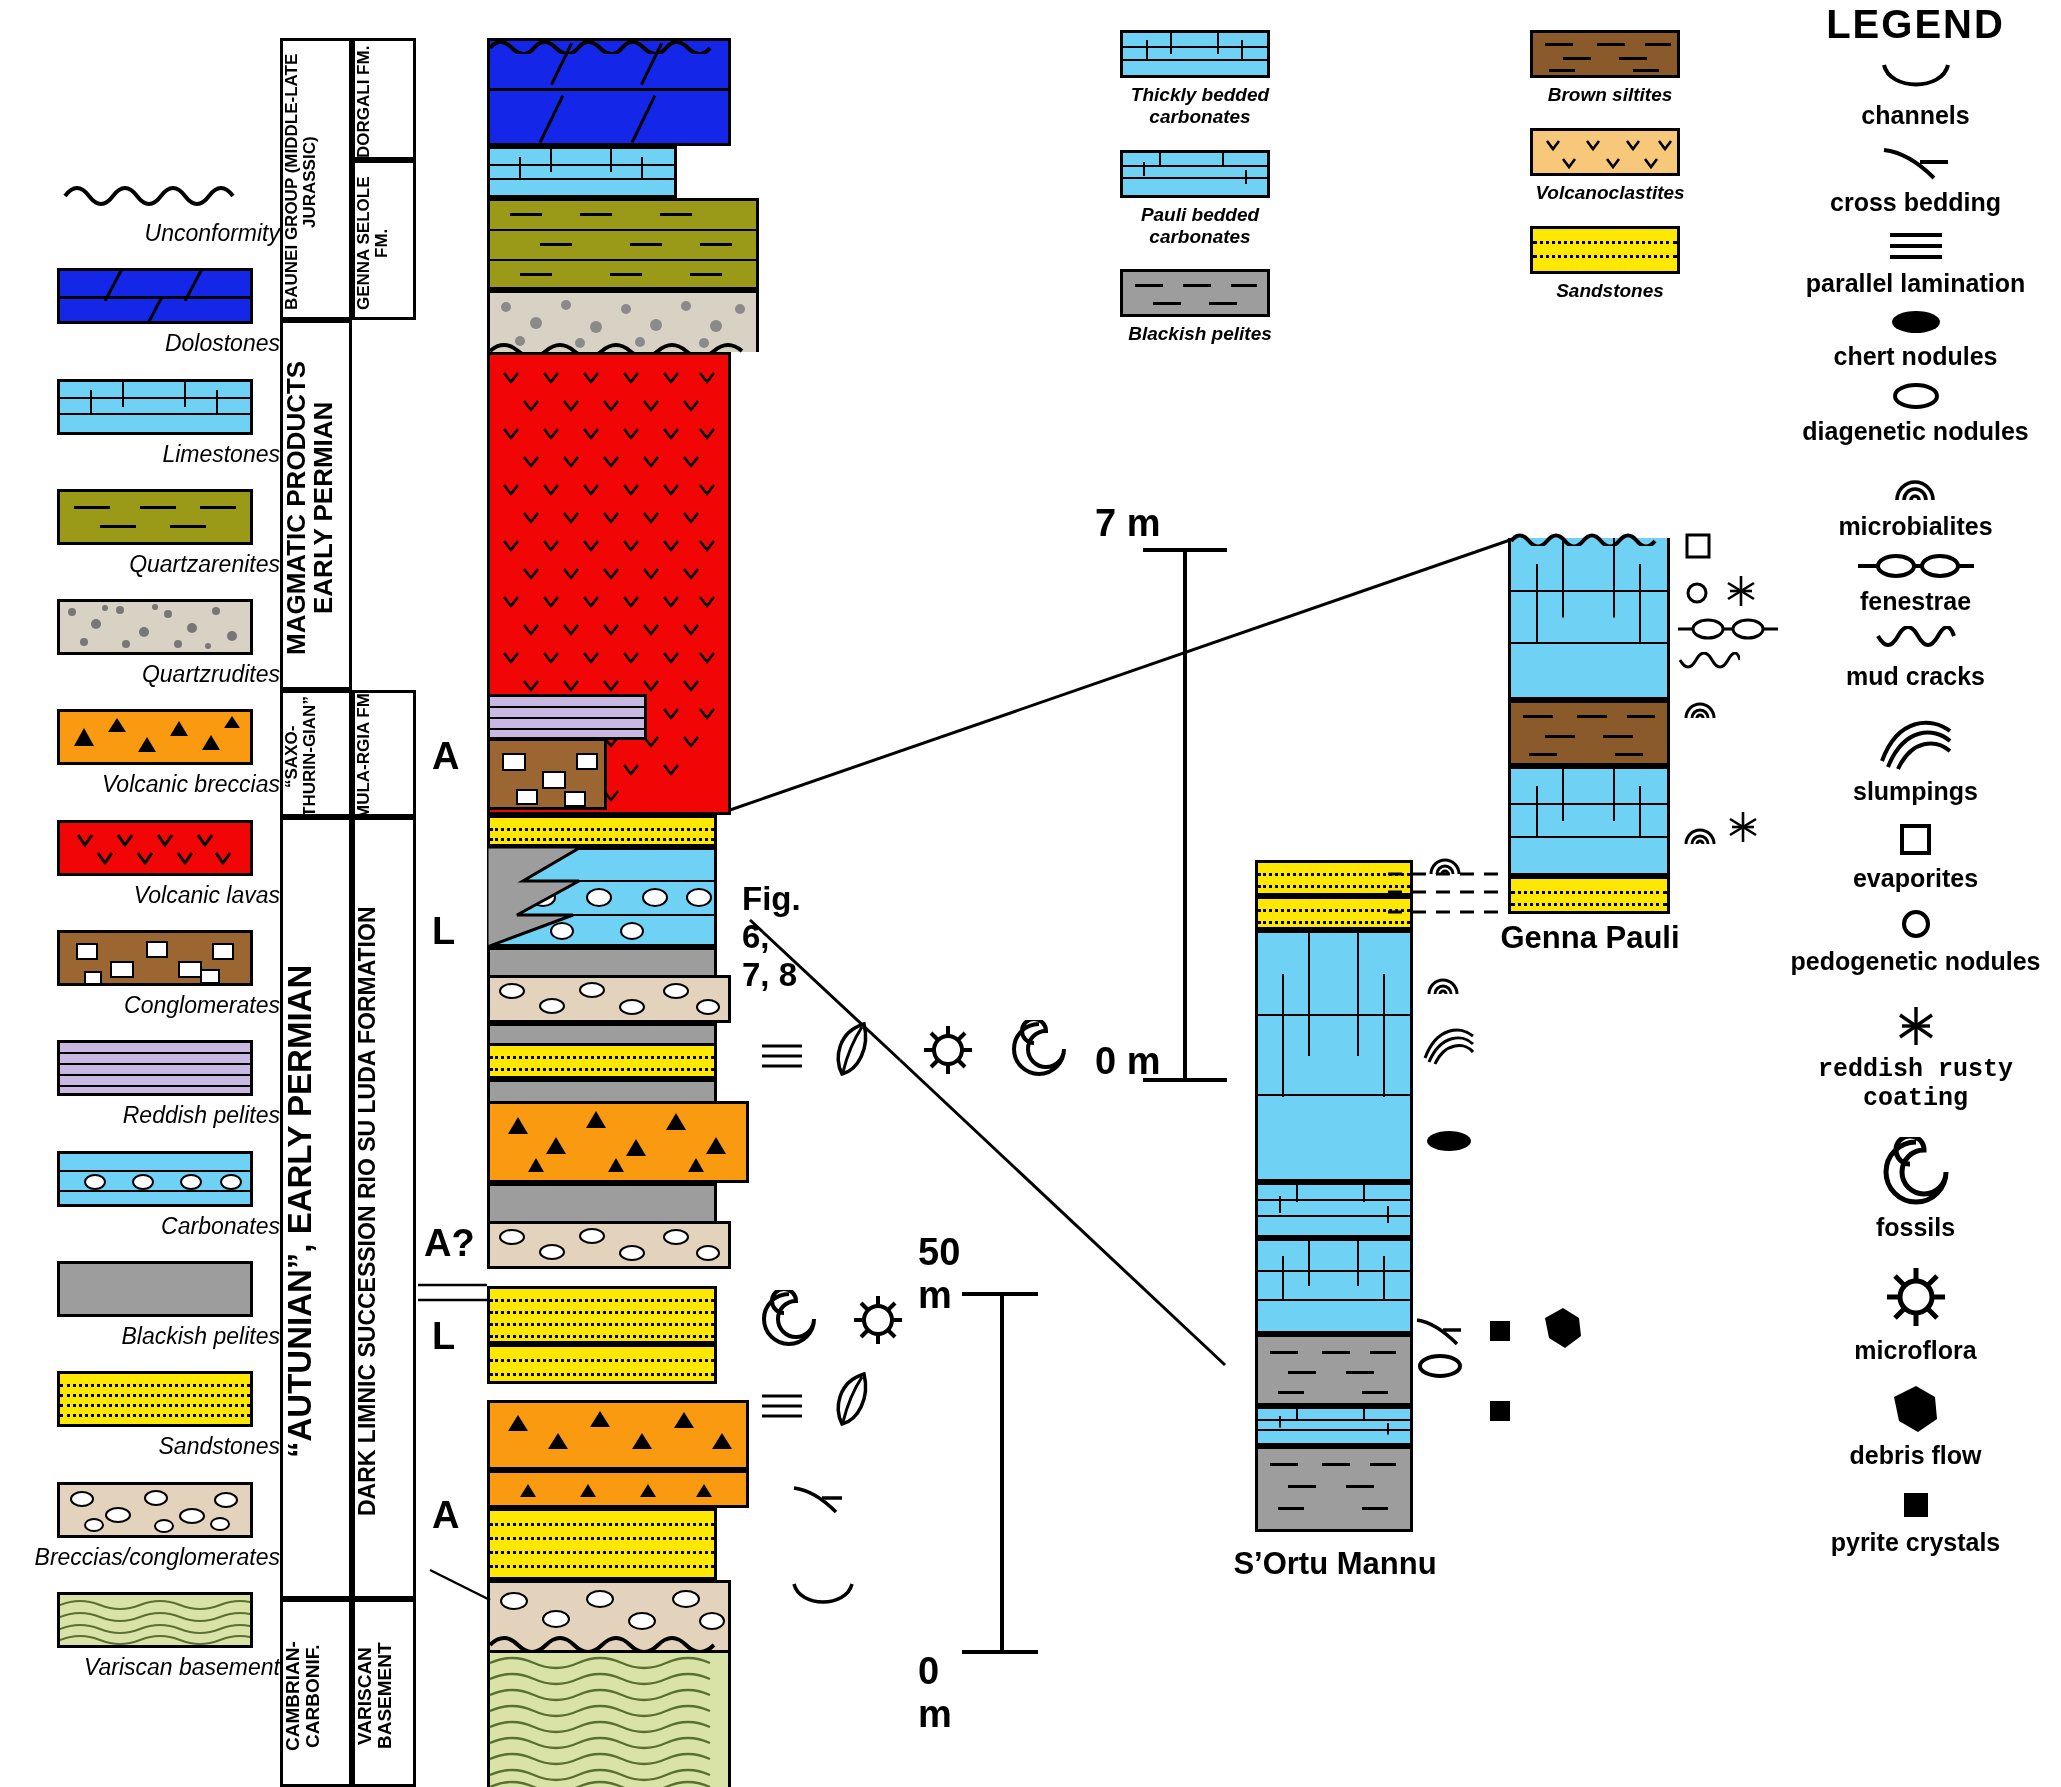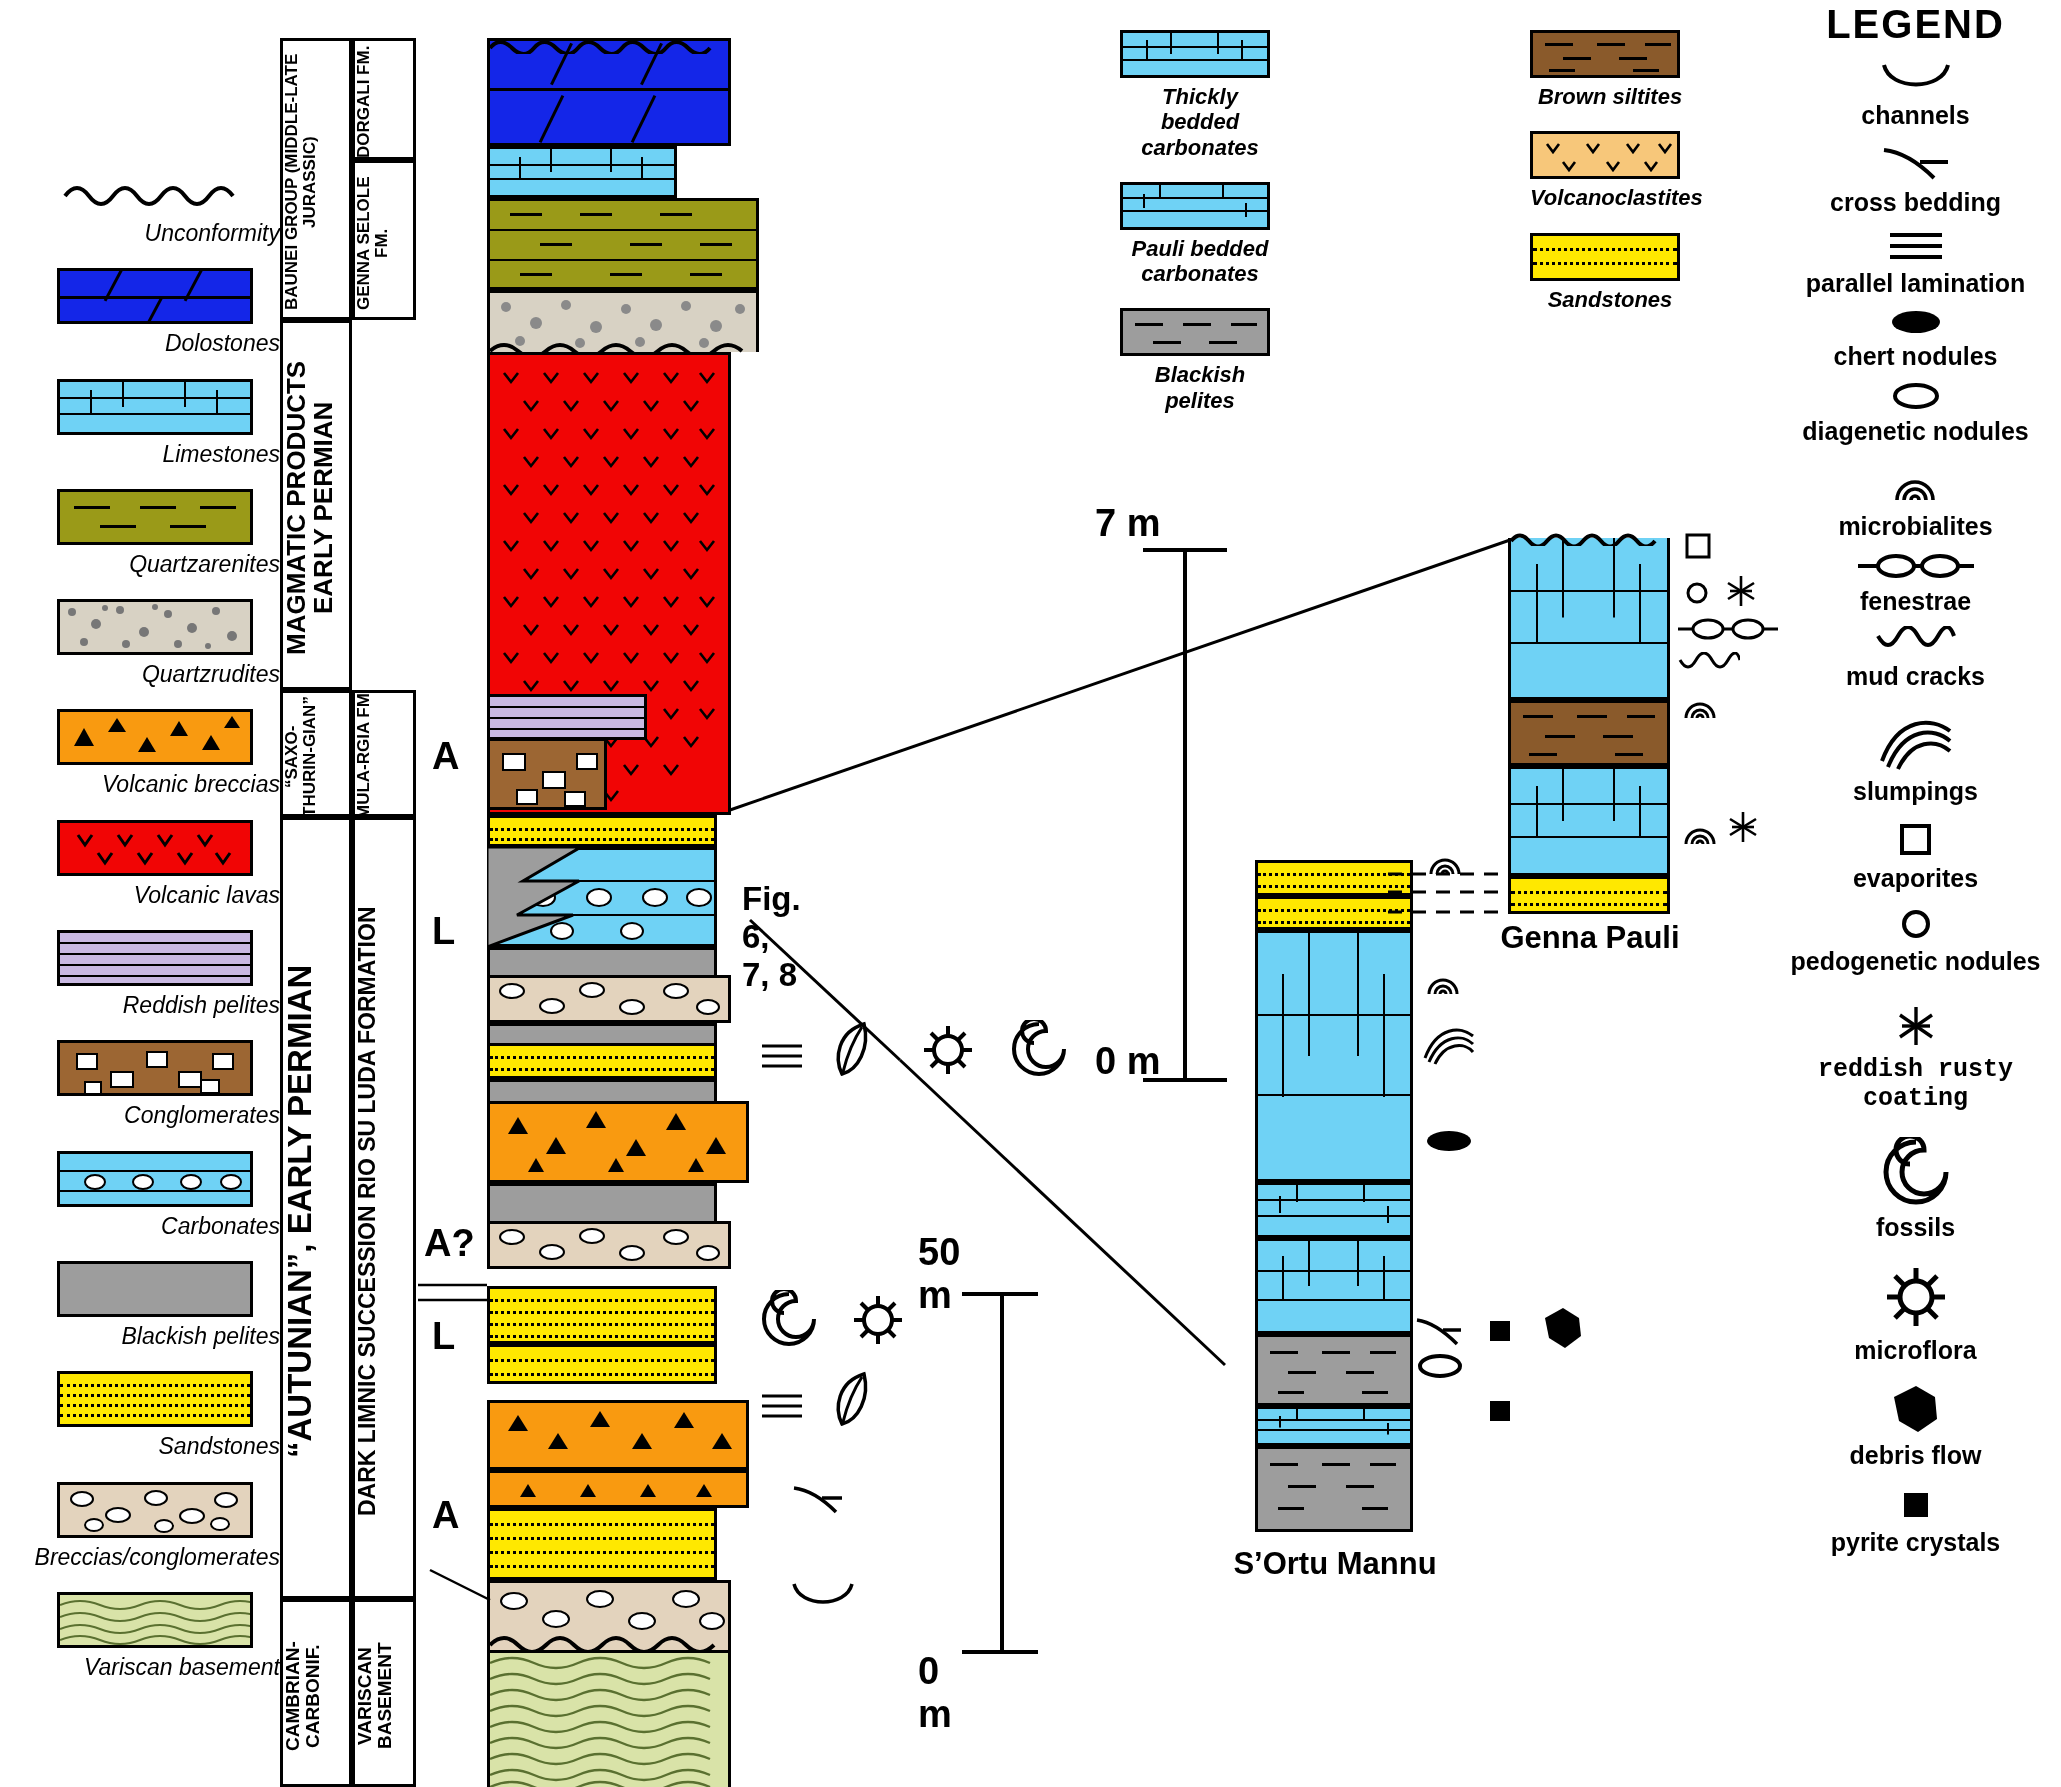--- a/index.html
+++ b/index.html
@@ -52,21 +52,21 @@
 
   
   #main-col{left:0;top:0;}
   .frame{position:absolute;border:3px solid #000;box-sizing:border-box;background:#fff;}
   .vtext{position:absolute;writing-mode:vertical-rl;transform:rotate(180deg);
          font-weight:bold;text-align:center;line-height:1.05;}
   .bed{position:absolute;border:3px solid #000;box-sizing:border-box;}
 
   
   .fac-sw{width:150px;height:48px;border:3px solid #000;box-sizing:border-box;position:relative;overflow:hidden;}
-  .fac-label{font-style:italic;font-weight:bold;font-size:22px;text-align:center;margin-top:6px;line-height:1.15;}
+  .fac-label{font-style:italic;font-weight:bold;font-size:19px;text-align:center;margin-top:6px;line-height:1.15;}
 
   
   #right-legend{left:1770px;top:0;width:291px;}
   .leg-row{display:flex;flex-direction:column;align-items:center;}
   .leg-label{font-weight:bold;font-size:25px;text-align:center;margin-top:2px;}
 
   .scalebar{position:absolute;background:#000;}
   .lbl{position:absolute;font-weight:bold;}
 </style>
 </head>
@@ -161,40 +161,40 @@
             <path d="M78,30 l7,10 l7,-10"></path>
             <path d="M118,30 l7,10 l7,-10"></path>
             <path d="M156,30 l7,10 l7,-10"></path>
         </g>
       </svg>
     </div>
     <div class="lith-label">Volcanic lavas</div>
   </div>
 
   <div class="lith-row">
-    <div class="swatch p-purple">
-      <div class="hline" style="top:9px;"></div>
-        <div class="hline" style="top:20px;"></div>
-      <div class="hline" style="top:31px;"></div>
-        <div class="hline" style="top:42px;"></div>
-    </div>
-    <div class="lith-label">Reddish pelites</div>
-  </div>
-
-  <div class="lith-row">
     <div class="swatch p-conglo">
       <div class="wht-sq" style="left:16px;top:10px;width:18px;height:13px;"></div>
       <div class="wht-sq" style="left:50px;top:28px;width:20px;height:13px;"></div>
       <div class="wht-sq" style="left:86px;top:8px;width:18px;height:13px;"></div>
       <div class="wht-sq" style="left:118px;top:28px;width:20px;height:13px;"></div>
       <div class="wht-sq" style="left:152px;top:10px;width:18px;height:13px;"></div>
       <div class="wht-sq" style="left:24px;top:38px;width:14px;height:10px;"></div>
       <div class="wht-sq" style="left:140px;top:36px;width:16px;height:11px;"></div>
     </div>
     <div class="lith-label">Conglomerates</div>
+  </div>
+
+  <div class="lith-row">
+    <div class="swatch p-purple">
+      <div class="hline" style="top:9px;"></div>
+        <div class="hline" style="top:20px;"></div>
+      <div class="hline" style="top:31px;"></div>
+        <div class="hline" style="top:42px;"></div>
+    </div>
+    <div class="lith-label">Reddish pelites</div>
   </div>
 
   <div class="lith-row">
     <div class="swatch p-carb">
       <div class="hline" style="top:16px;"></div>
         <div class="hline" style="top:36px;"></div>
       <div class="wht-dot" style="left:24px;top:20px;width:18px;height:12px;border-radius:50%;"></div>
       <div class="wht-dot" style="left:72px;top:20px;width:18px;height:12px;border-radius:50%;"></div>
       <div class="wht-dot" style="left:120px;top:20px;width:18px;height:12px;border-radius:50%;"></div>
       <div class="wht-dot" style="left:160px;top:20px;width:18px;height:12px;border-radius:50%;"></div>

